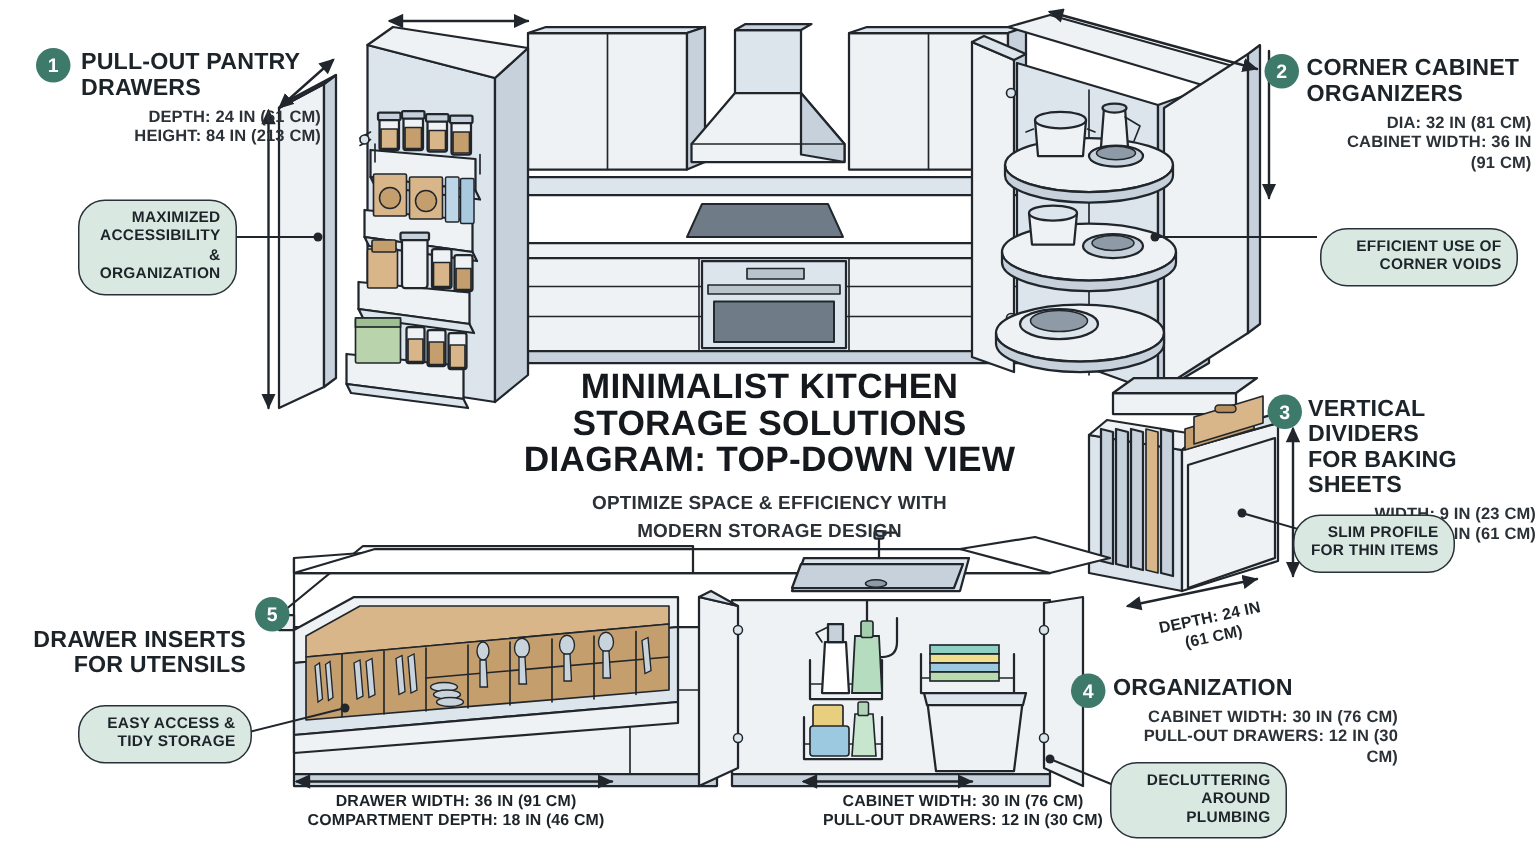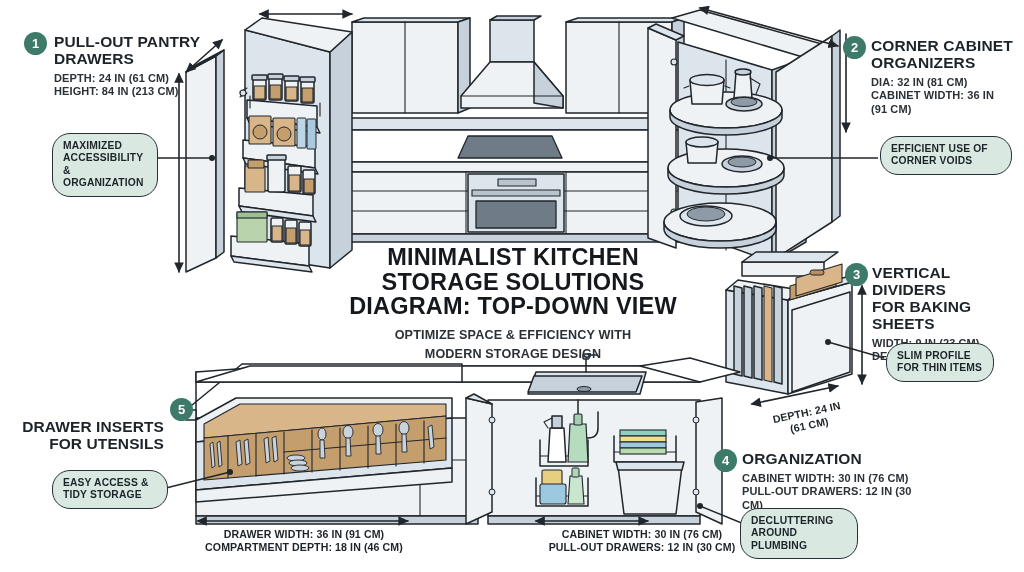--- a/index.html
+++ b/index.html
@@ -12,34 +12,34 @@
   #stage{position:absolute;inset:0;}
 
   
   .sec{position:absolute;}
   .sec-title{
     font-weight:bold;font-size:15.5px;line-height:17px;letter-spacing:.1px;
     color:#1d2429;text-transform:uppercase;
   }
   .sec-specs{
     font-weight:bold;font-size:11px;line-height:13.3px;letter-spacing:.1px;
-    color:#2b3136;text-transform:uppercase;margin-top:5px;
+    color:#2b3136;text-transform:uppercase;margin-top:5px;text-align:right;
   }
   .ralign{text-align:right;}
 
   .badge{
     position:absolute;width:23px;height:23px;border-radius:50%;
     background:#3e7a6a;color:#ffffff;font-weight:bold;font-size:13px;
     display:flex;align-items:center;justify-content:center;
     box-sizing:border-box;
   }
 
   .pill{
     position:absolute;background:#d9e8e1;border:1.6px solid #28303a;
-    border-radius:18px;padding:6px 10px;text-align:left;
+    border-radius:18px;padding:6px 10px;text-align:right;
     font-weight:bold;font-size:10.3px;line-height:12.4px;letter-spacing:.15px;
     color:#1d2429;text-transform:uppercase;box-sizing:border-box;
   }
 
   .dimlabel{
     position:absolute;font-weight:bold;font-size:10.6px;line-height:12.8px;
     letter-spacing:.1px;text-align:center;color:#1d2429;text-transform:uppercase;
   }
 
   
@@ -456,35 +456,35 @@
   <div class="badge" style="left:843px;top:36px;">2</div>
   <div class="sec" style="left:871px;top:37px;width:150px;">
     <div class="sec-title">CORNER CABINET</div>
     <div class="sec-title">ORGANIZERS</div>
     <div class="sec-specs">
       <div>DIA: 32 IN (81 CM)</div>
       <div>CABINET WIDTH: 36 IN</div>
       <div>(91 CM)</div>
     </div>
   </div>
-  <div class="pill" style="left:880px;top:136px;width:132px;">
+  <div class="pill" style="left:880px;top:152px;width:132px;">
     <div>EFFICIENT USE OF</div>
     <div>CORNER VOIDS</div>
   </div>
 
   <div class="badge" style="left:845px;top:263px;">3</div>
   <div class="sec" style="left:872px;top:264px;width:152px;">
     <div class="sec-title">VERTICAL DIVIDERS</div>
     <div class="sec-title">FOR BAKING SHEETS</div>
     <div class="sec-specs">
       <div>WIDTH: 9 IN (23 CM)</div>
       <div>DEPTH: 24 IN (61 CM)</div>
     </div>
   </div>
-  <div class="pill" style="left:886px;top:343px;width:108px;">
+  <div class="pill" style="left:862px;top:343px;width:108px;">
     <div>SLIM PROFILE</div>
     <div>FOR THIN ITEMS</div>
   </div>
 
   <div class="dimlabel" style="left:748px;top:406px;width:120px;transform:rotate(-12deg);transform-origin:center;">
     <div>DEPTH: 24 IN</div>
     <div>(61 CM)</div>
   </div>
 
   <div class="badge" style="left:714px;top:449px;">4</div>

